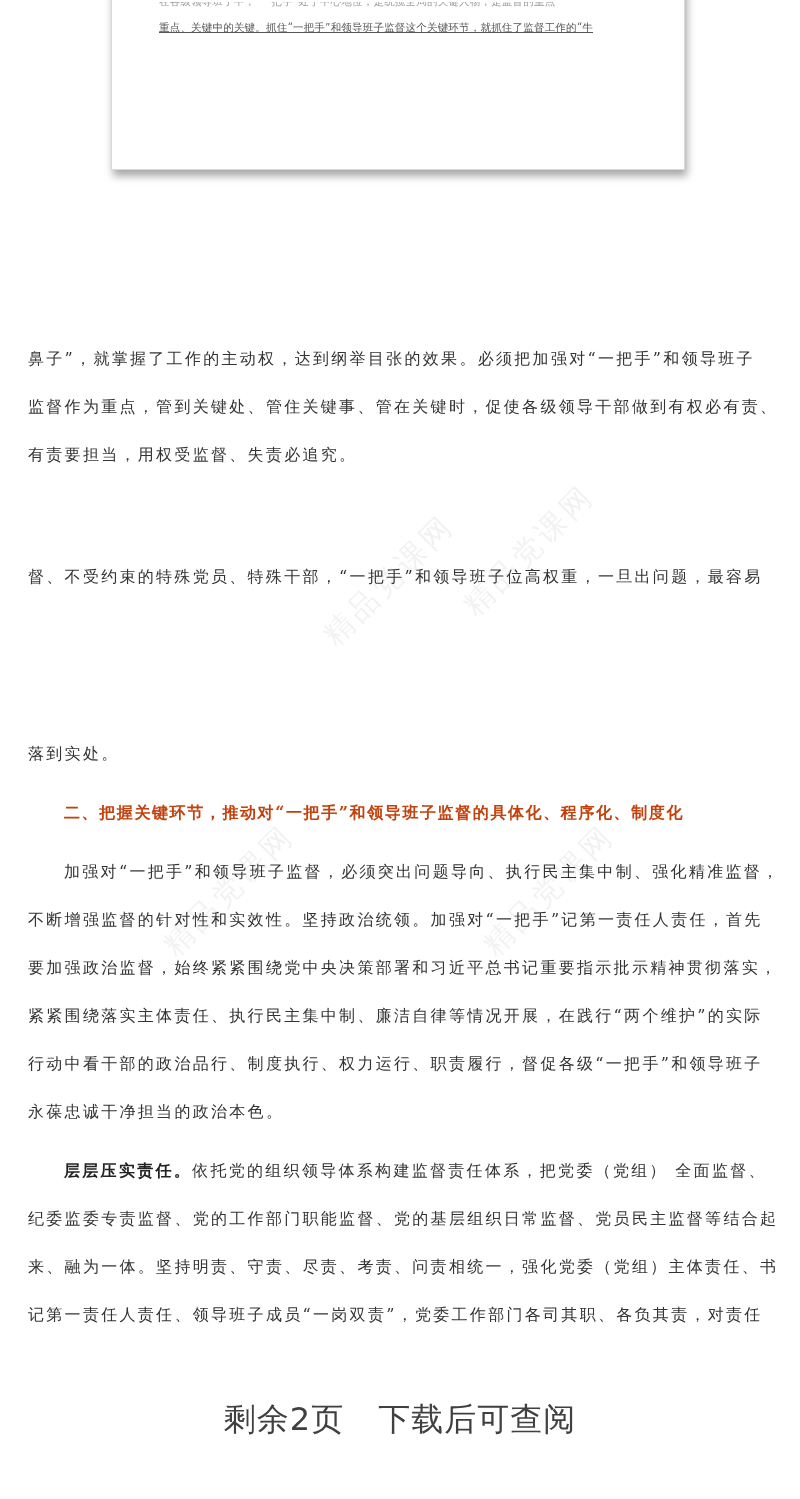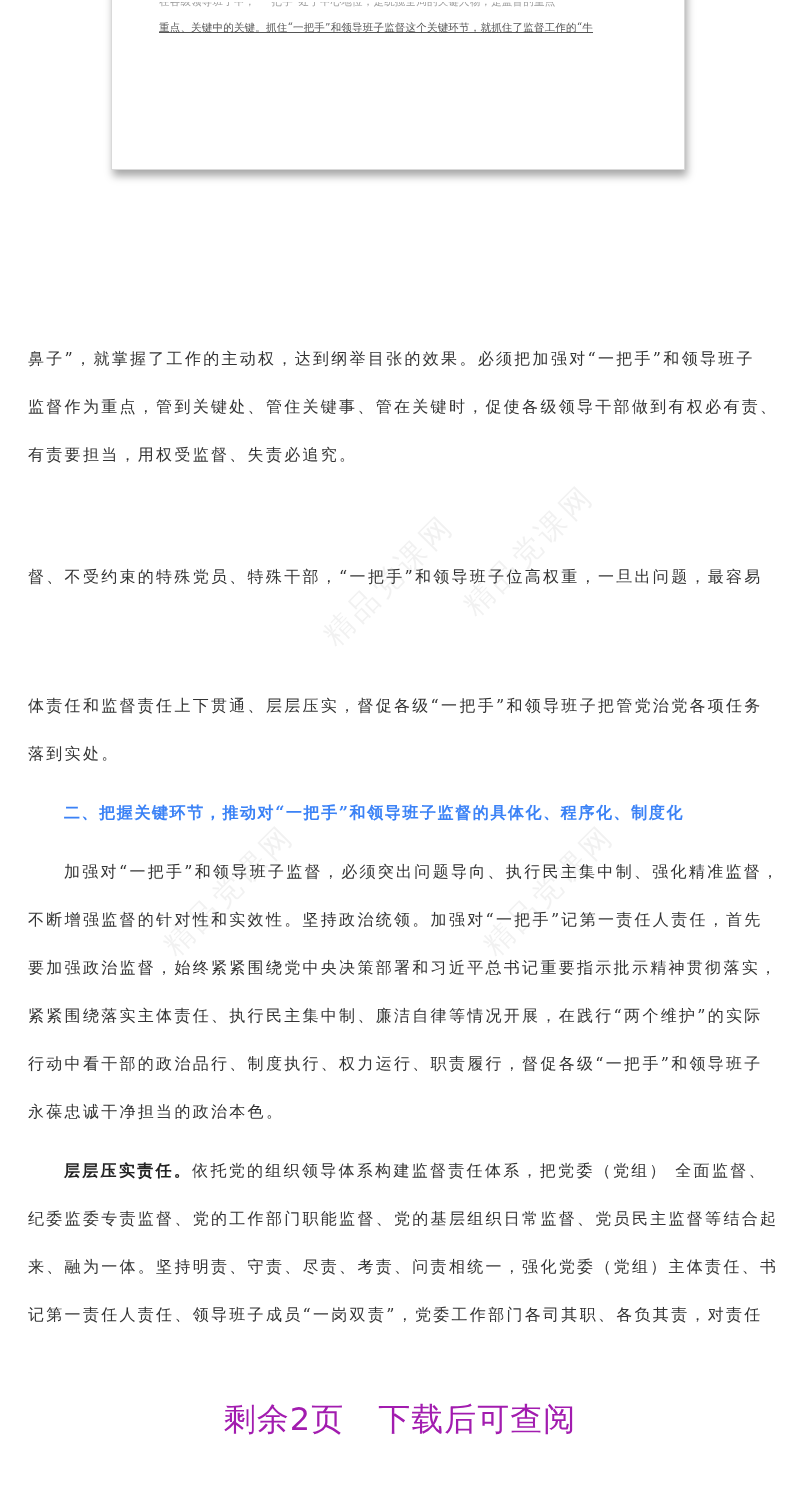--- a/index.html
+++ b/index.html
@@ -50,21 +50,21 @@
     position: absolute;
     left: 4px;
     font-size: 16px;
     line-height: 20px;
     color: #333333;
     white-space: nowrap;
     letter-spacing: 2.3px;
   }
   .doc-line.indent { left: 40px; }
   .doc-line b, .bold { font-weight: bold; color: #222222; }
-  .heading { font-weight: bold; color: #3b82f6; letter-spacing: 1.6px; }
+  .heading { font-weight: bold; color: #c2410c; letter-spacing: 1.6px; }
 
   
   .watermark {
     position: absolute;
     font-family: "DejaVu Sans", sans-serif;
     font-size: 30px;
     color: rgba(0,0,0,0.055);
     transform: rotate(-45deg);
     white-space: nowrap;
     pointer-events: none;
@@ -73,42 +73,41 @@
 
   
   .footer-prompt {
     position: absolute;
     left: 0;
     top: 1398px;
     width: 800px;
     text-align: center;
     font-family: "DejaVu Sans", "Liberation Sans", sans-serif;
     font-size: 32px;
-    color: #a21caf;
+    color: #404040;
     letter-spacing: 1px;
   }
   .footer-prompt span { display: inline-block; }
   .footer-prompt .gap { width: 34px; }
 </style>
 </head>
 <body>
 
 <div class="preview-card">
   <div class="preview-line l1">在各级领导班子中，“一把手”处于中心地位，是统揽全局的关键人物，是监督的重点</div>
   <div class="preview-line l2">重点、关键中的关键。抓住“一把手”和领导班子监督这个关键环节，就抓住了监督工作的“牛</div>
 </div>
 
 <div class="doc">
 
   <div class="doc-line" style="top:19px">鼻子”，就掌握了工作的主动权，达到纲举目张的效果。必须把加强对“一把手”和领导班子</div>
   <div class="doc-line" style="top:67px">监督作为重点，管到关键处、管住关键事、管在关键时，促使各级领导干部做到有权必有责、</div>
   <div class="doc-line" style="top:115px">有责要担当，用权受监督、失责必追究。</div>
 
   <div class="doc-line" style="top:237px">督、不受约束的特殊党员、特殊干部，“一把手”和领导班子位高权重，一旦出问题，最容易</div>
-  <div class="doc-line" style="top:366px">体责任和监督责任上下贯通、层层压实，督促各级“一把手”和领导班子把管党治党各项任务</div>
   <div class="doc-line" style="top:414px">落到实处。</div>
 
   <div class="doc-line indent heading" style="top:473px">二、把握关键环节，推动对“一把手”和领导班子监督的具体化、程序化、制度化</div>
 
   <div class="doc-line indent" style="top:532px">加强对“一把手”和领导班子监督，必须突出问题导向、执行民主集中制、强化精准监督，</div>
   <div class="doc-line" style="top:580px">不断增强监督的针对性和实效性。坚持政治统领。加强对“一把手”记第一责任人责任，首先</div>
   <div class="doc-line" style="top:628px">要加强政治监督，始终紧紧围绕党中央决策部署和习近平总书记重要指示批示精神贯彻落实，</div>
   <div class="doc-line" style="top:676px">紧紧围绕落实主体责任、执行民主集中制、廉洁自律等情况开展，在践行“两个维护”的实际</div>
   <div class="doc-line" style="top:724px">行动中看干部的政治品行、制度执行、权力运行、职责履行，督促各级“一把手”和领导班子</div>
   <div class="doc-line" style="top:772px">永葆忠诚干净担当的政治本色。</div>

